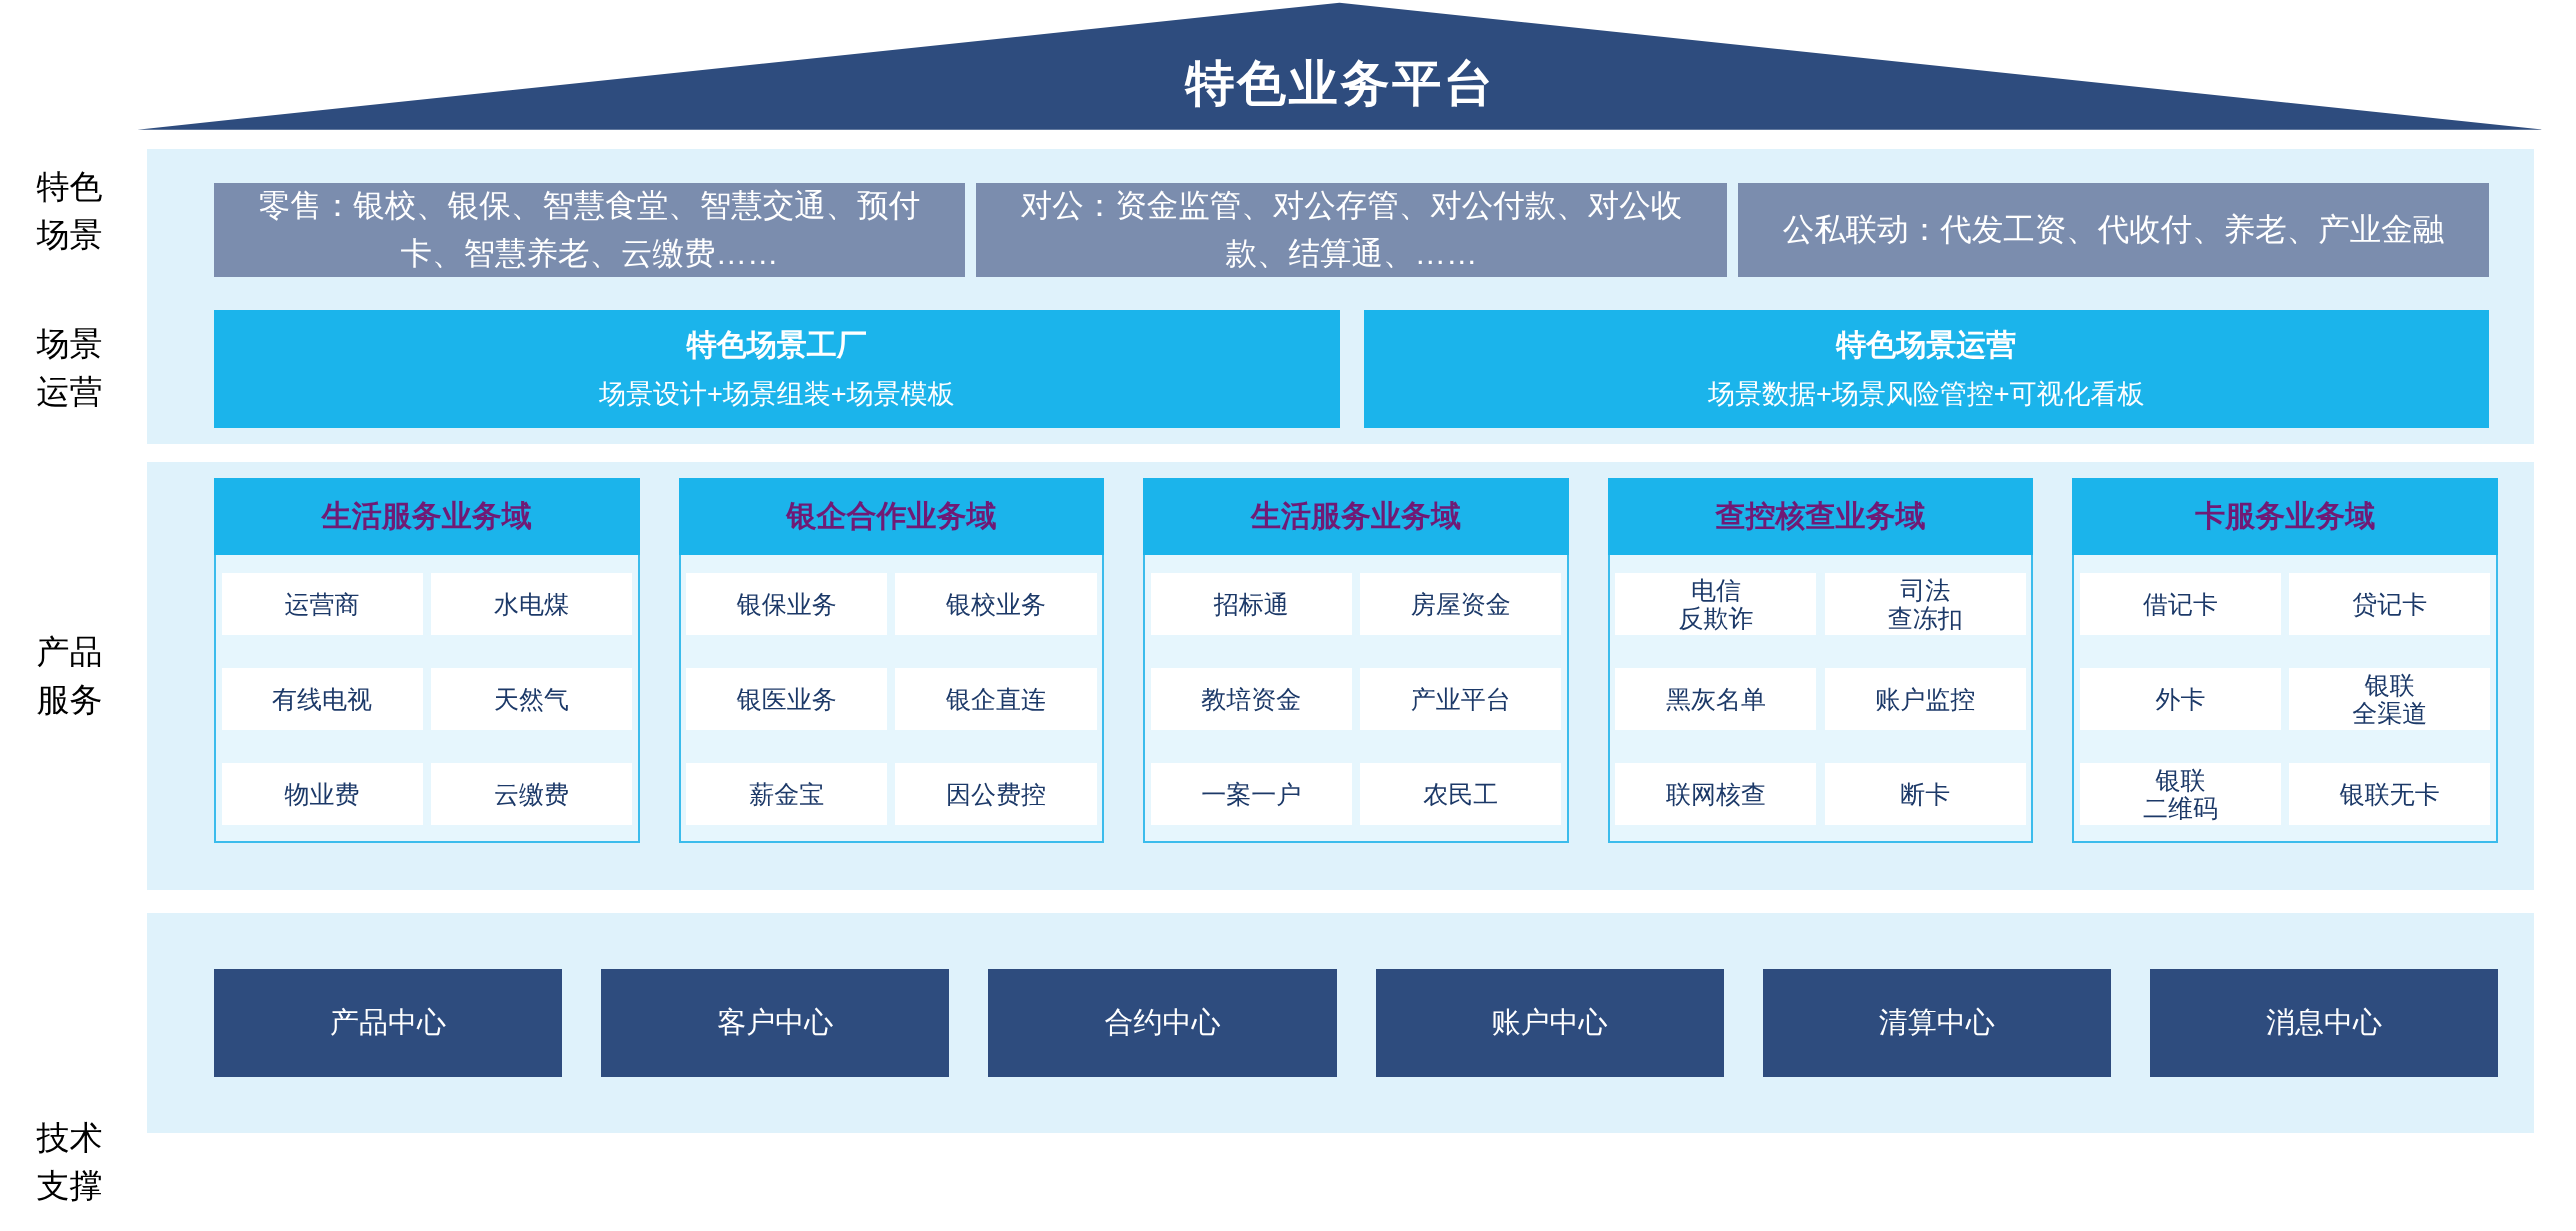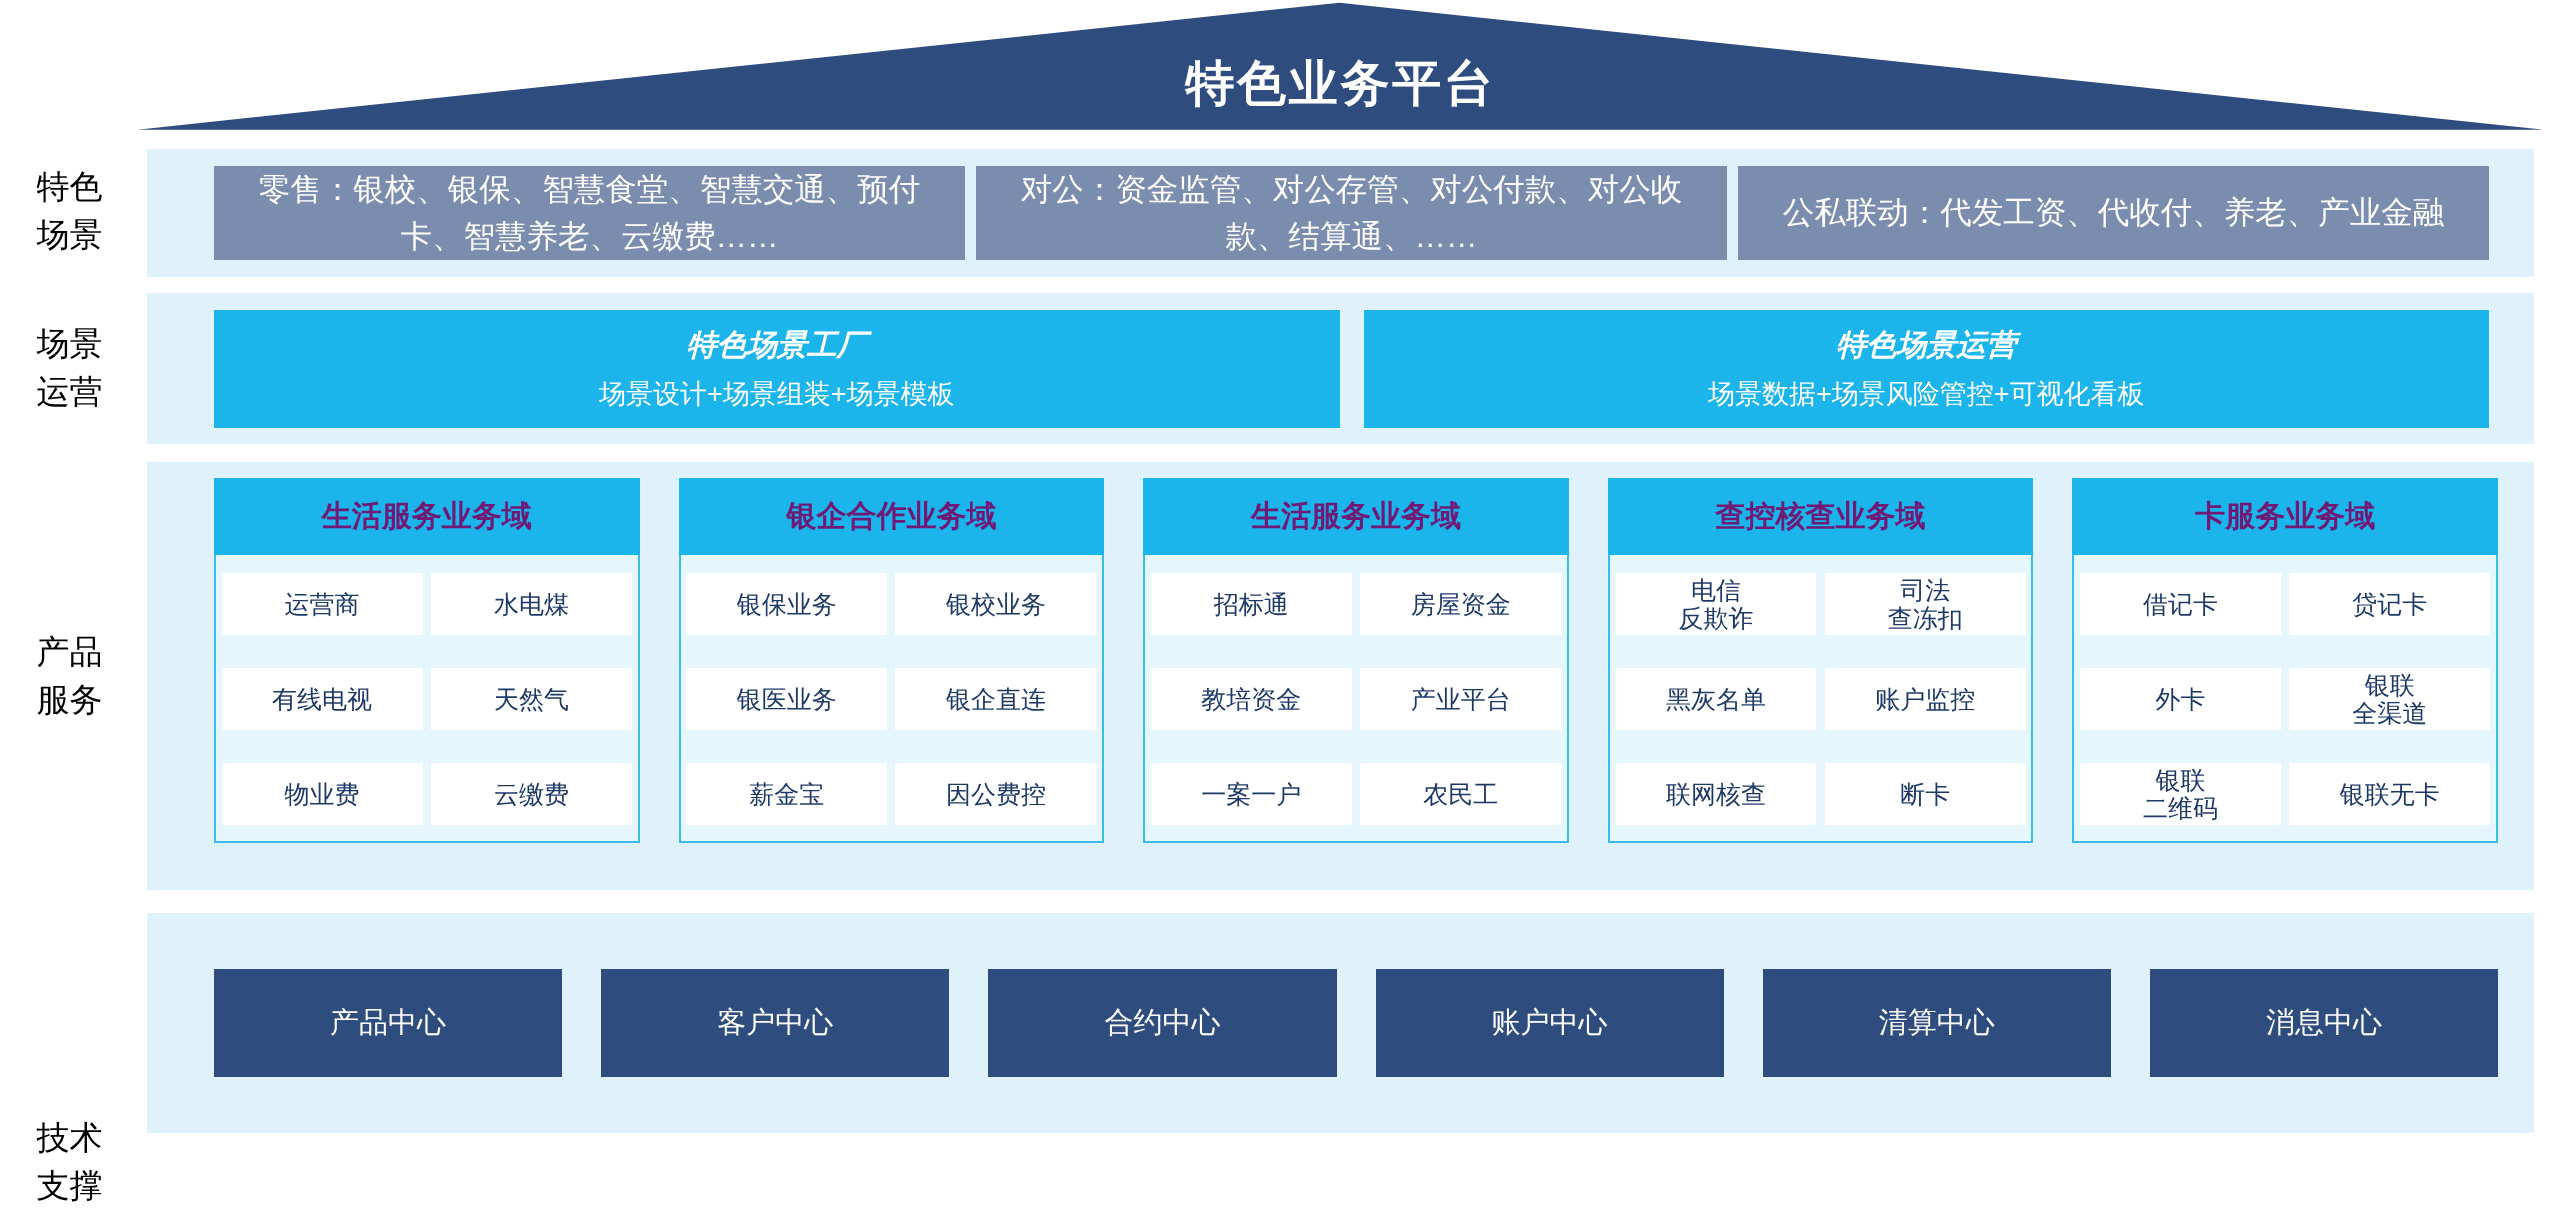--- a/index.html
+++ b/index.html
@@ -13,32 +13,32 @@
   .roof-svg{position:absolute;left:0;top:0;}
   .roof-title{position:absolute;left:147px;top:51px;width:2387px;text-align:center;
               color:#fff;font-size:49px;font-weight:700;letter-spacing:2.7px;}
   
   .side-label{position:absolute;left:0;width:139px;text-align:center;color:#000;
               font-size:33px;line-height:1.45;white-space:pre-line;}
   
   .band{position:absolute;left:147px;width:2387px;background:var(--band);}
   .band-inner{position:absolute;left:67px;right:36px;top:0;bottom:0;display:flex;}
   
-  .band-scenes{top:149px;height:128px;}
+  .band-scenes{top:149px;height:161px;}
   .band-scenes .band-inner{right:45px;gap:11px;align-items:center;}
   .scene-box{flex:1;height:94px;background:var(--slate);color:#fff;font-size:31.5px;
              line-height:1.5;display:flex;align-items:center;justify-content:center;
              text-align:center;padding:0 18px;box-sizing:border-box;}
   
   .band-operation{top:293px;height:151px;}
   .band-operation .band-inner{right:45px;gap:24px;align-items:center;}
   .op-box{flex:1;height:118px;background:var(--cyan);color:#fff;display:flex;
           flex-direction:column;align-items:center;justify-content:space-evenly;
           text-align:center;padding:5.5px 0;box-sizing:border-box;}
-  .op-title{font-size:30px;font-weight:700;font-style:italic;}
+  .op-title{font-size:30px;font-weight:700;}
   .op-sub{font-size:27px;}
   
   .band-products{top:462px;height:428px;}
   .band-products .band-inner{top:16.4px;gap:39px;align-items:flex-start;}
   .domain-col{flex:1;display:flex;flex-direction:column;}
   .domain-header{height:77px;background:var(--cyan);color:#701a75;font-size:30px;font-weight:700;
                  display:flex;align-items:center;justify-content:center;text-align:center;}
   .domain-panel{height:288px;box-sizing:border-box;border:2.1px solid var(--panel-border);
                 border-top:none;background:var(--panel-bg);
                 display:grid;grid-template-columns:1fr 1fr;column-gap:8.2px;row-gap:33px;

